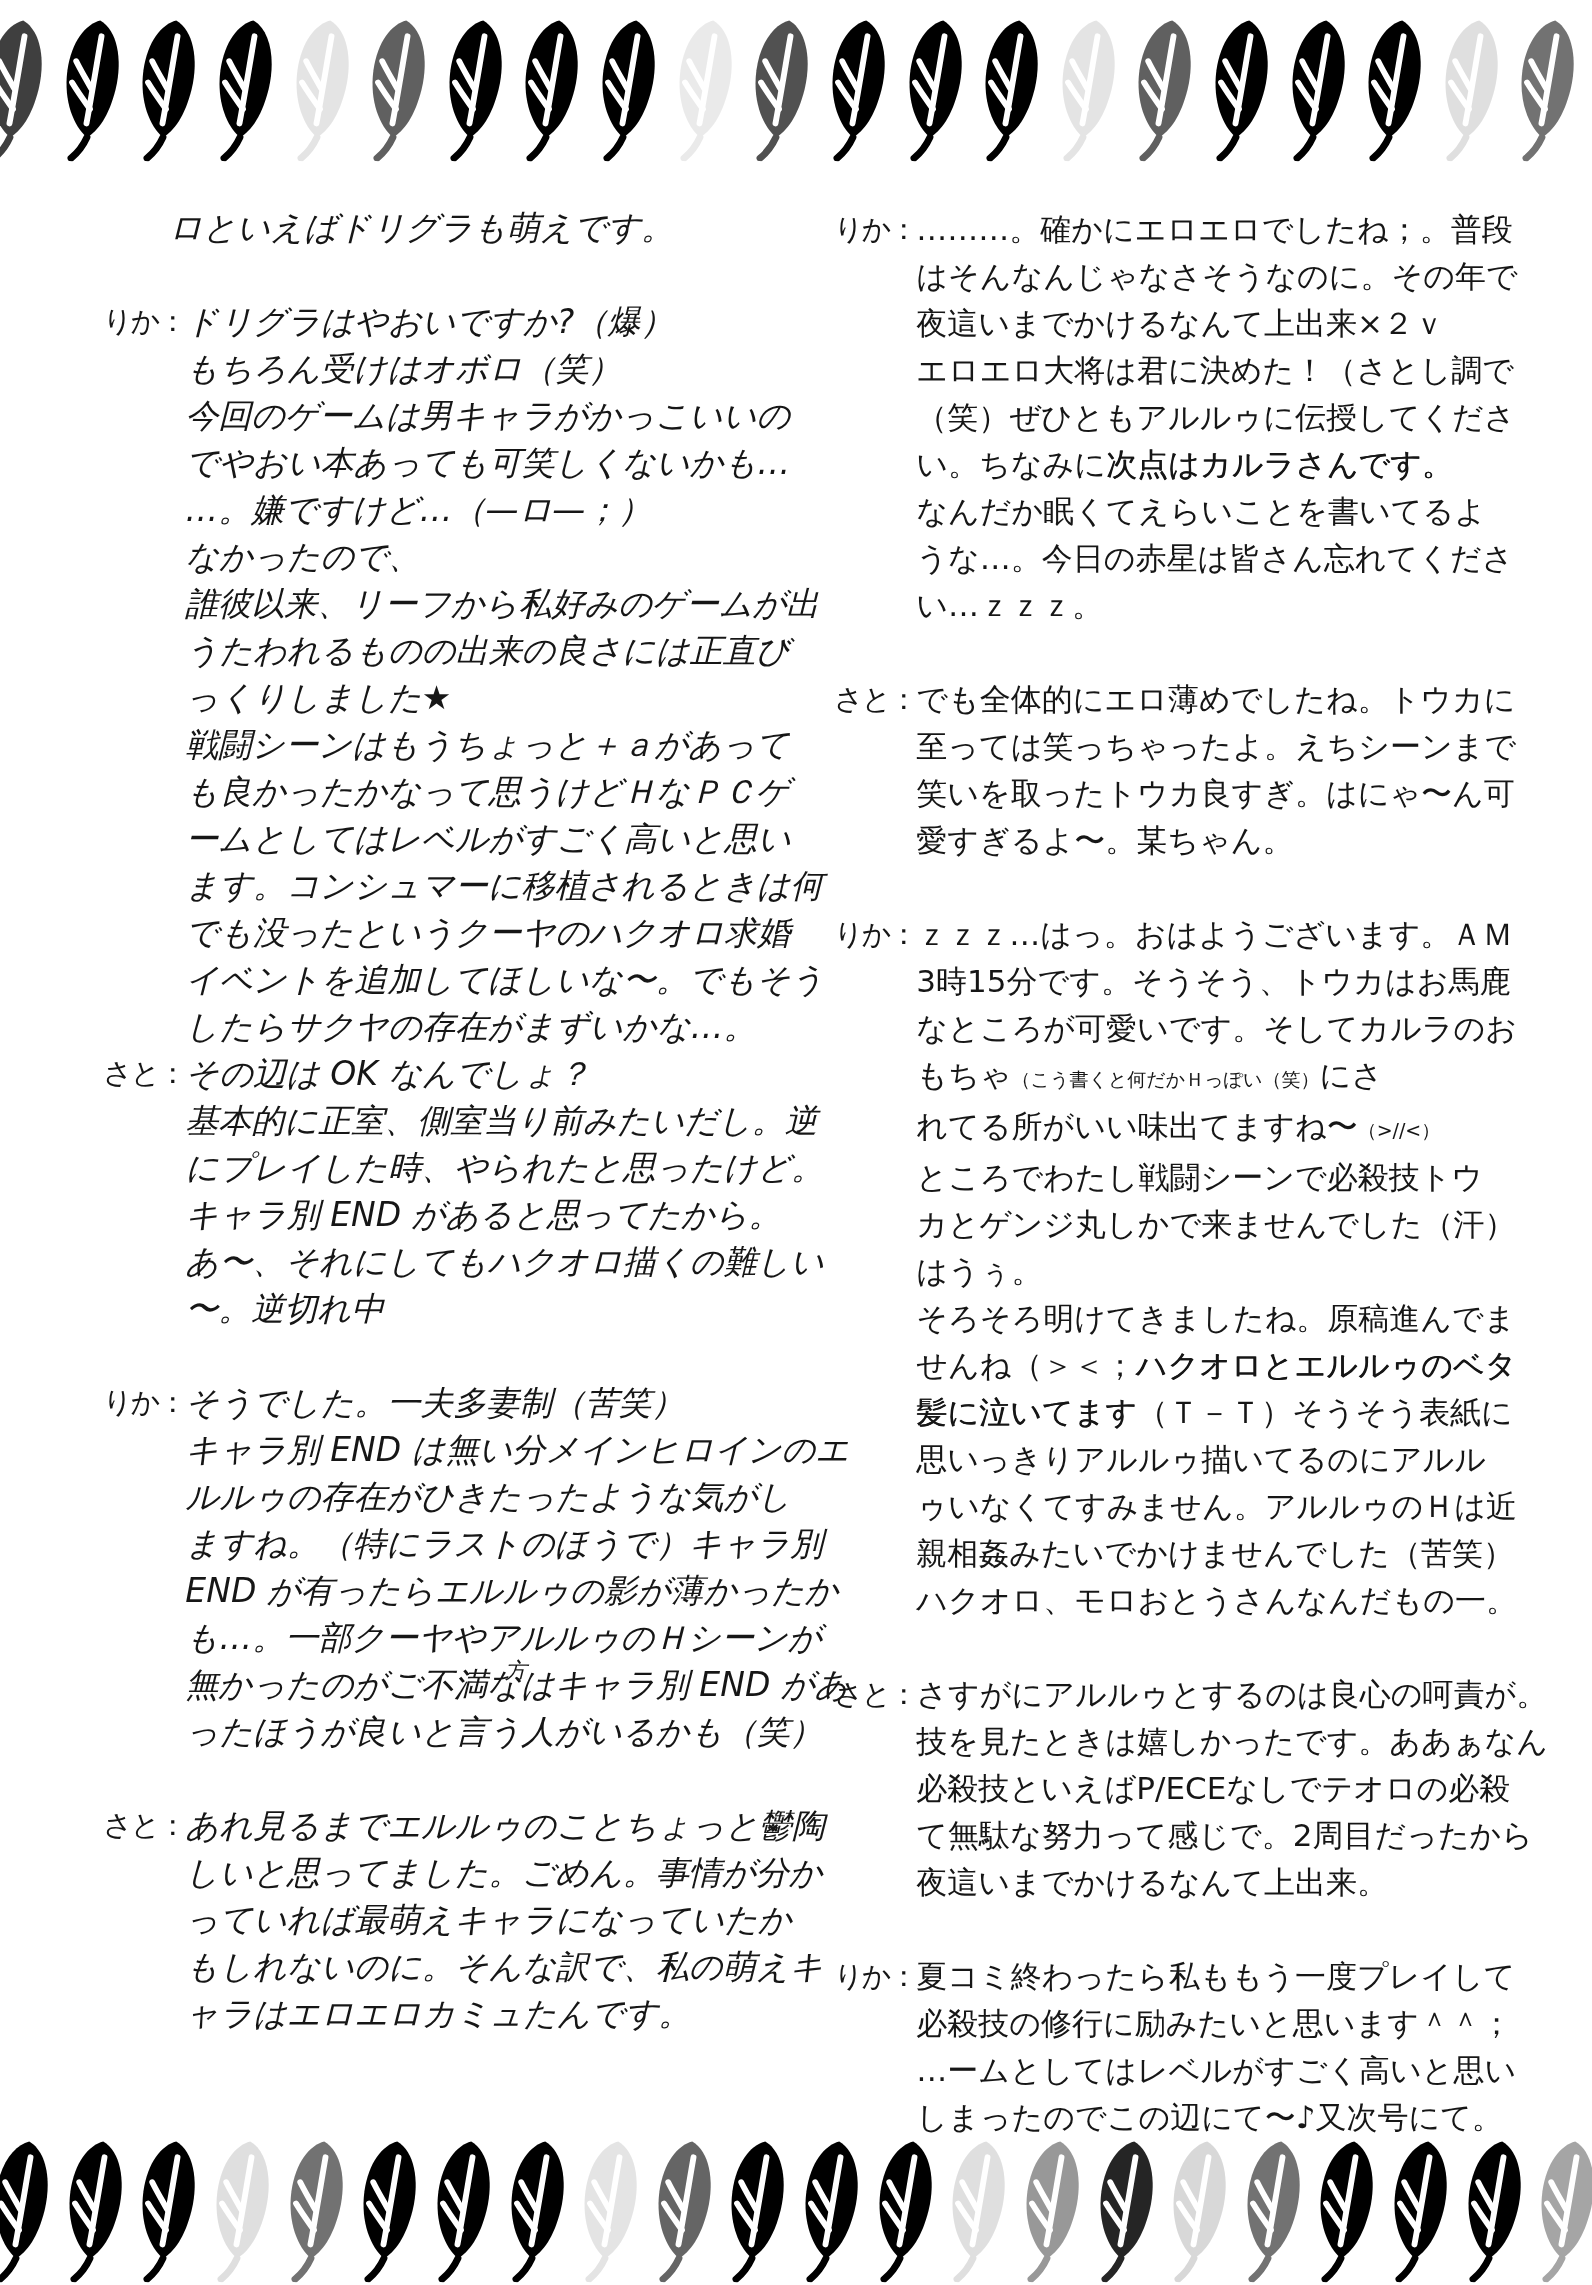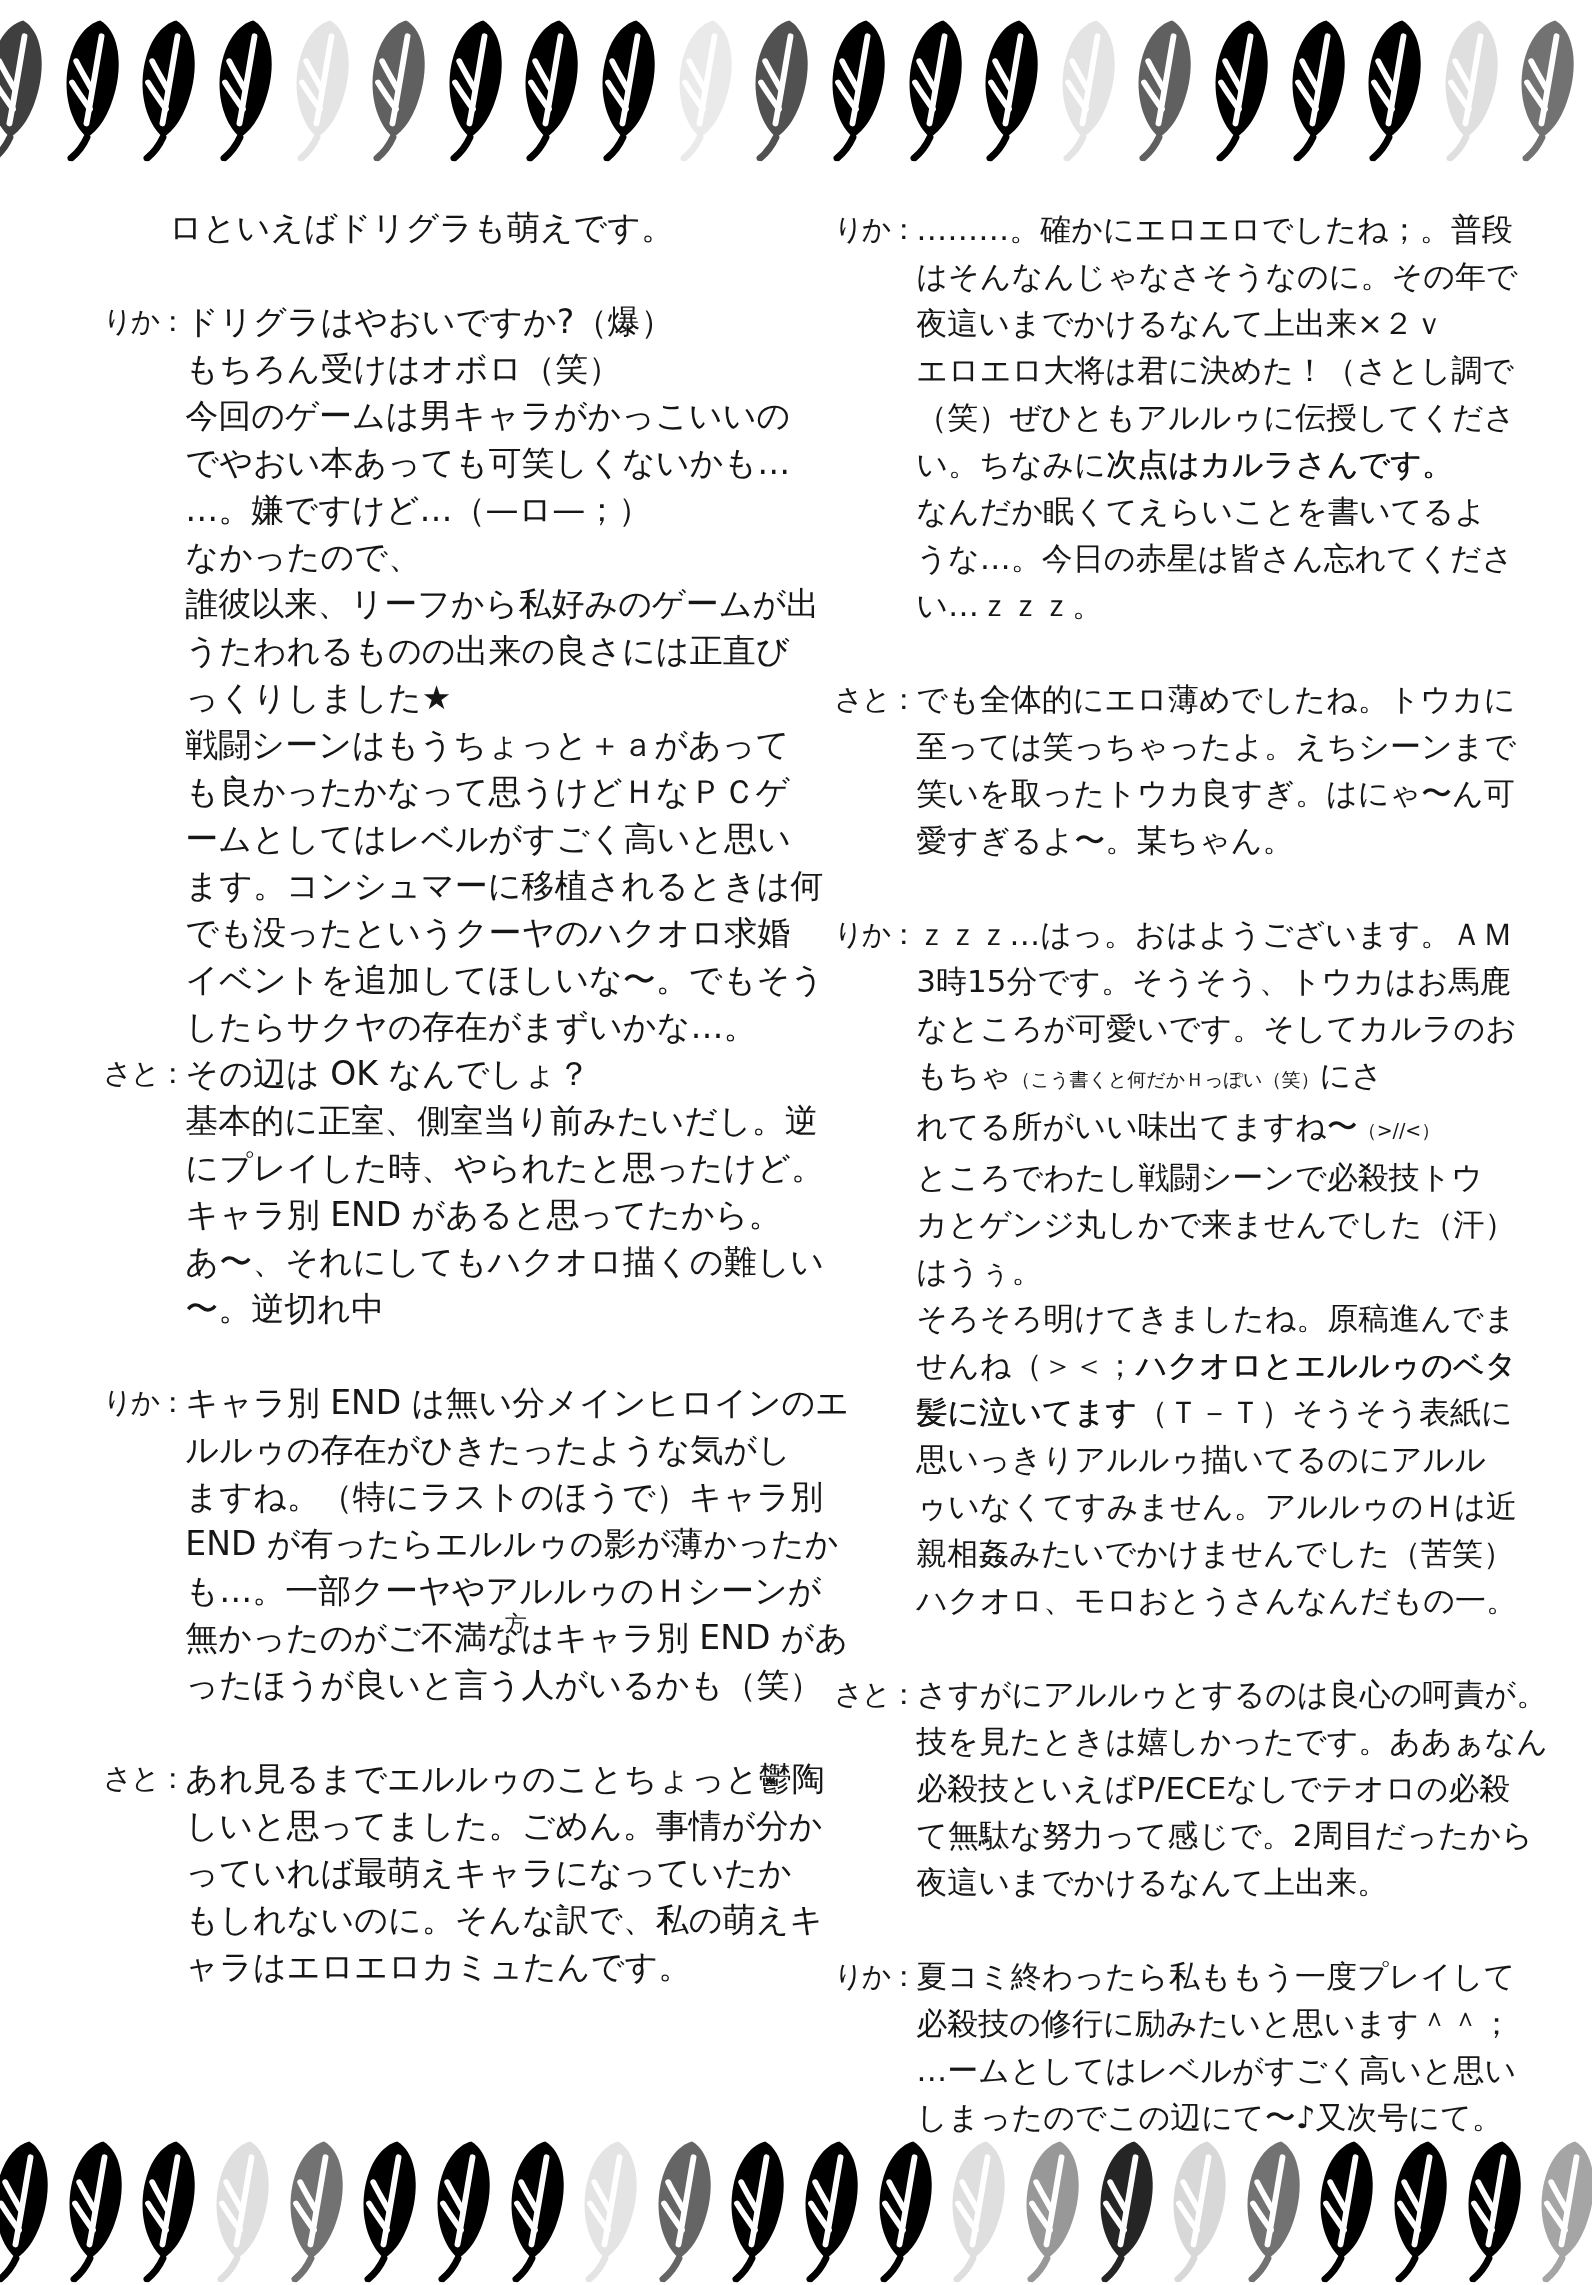--- a/index.html
+++ b/index.html
@@ -21,21 +21,21 @@
   .col{position:absolute;}
   .col-left{left:103px;top:204px;width:687px;}
   .col-right{left:834px;top:206px;width:677px;}
   .block{display:flex;align-items:flex-start;margin-top:47px;}
   .block.tight{margin-top:0;}
   .block:first-child{margin-top:0;}
   .speaker{flex:0 0 66px;font-size:29px;line-height:47px;letter-spacing:-2px;white-space:nowrap;}
   .col-right .speaker{flex:0 0 60px;}
   .lines{flex:1;}
   .line{line-height:47px;white-space:nowrap;}
-  .col-left .line{font-size:33px;}
+  .col-left .line{font-size:33px;font-style:italic;}
   .col-right .line{font-size:31px;}
   .b{font-weight:normal;text-shadow:0.5px 0 0 currentColor;}
   .sm{font-size:19px;}
   .ins{display:inline-block;width:0;position:relative;overflow:visible;vertical-align:baseline;}
   .ins>span{position:absolute;left:-16px;top:-36px;font-size:22px;line-height:22px;}
 </style>
 </head>
 <body>
 
 <div class="page">
@@ -307,20 +307,21 @@
           <div class="line">基本的に正室、側室当り前みたいだし。逆</div>
           <div class="line">にプレイした時、やられたと思ったけど。</div>
           <div class="line">キャラ別 END があると思ってたから。</div>
           <div class="line">あ〜、それにしてもハクオロ描くの難しい</div>
           <div class="line">〜。逆切れ中</div>
         </div>
       </div>
       <div class="block">
         <div class="speaker">りか：</div>
         <div class="lines">
+          <div class="line">そうでした。一夫多妻制（苦笑）</div>
           <div class="line">キャラ別 END は無い分メインヒロインのエ</div>
           <div class="line">ルルゥの存在がひきたったような気がし</div>
           <div class="line">ますね。（特にラストのほうで）キャラ別</div>
           <div class="line">END が有ったらエルルゥの影が薄かったか</div>
           <div class="line">も…。一部クーヤやアルルゥのＨシーンが</div>
           <div class="line">無かったのがご不満な<span class="ins"><span>方</span></span>はキャラ別 END があ</div>
           <div class="line">ったほうが良いと言う人がいるかも（笑）</div>
         </div>
       </div>
       <div class="block">

